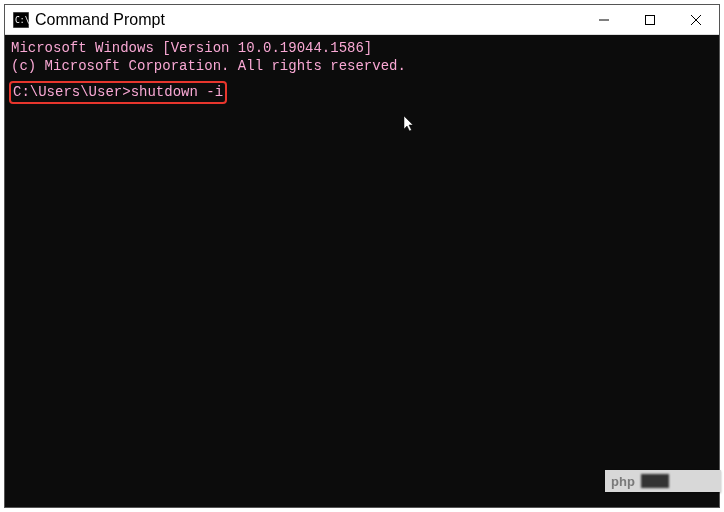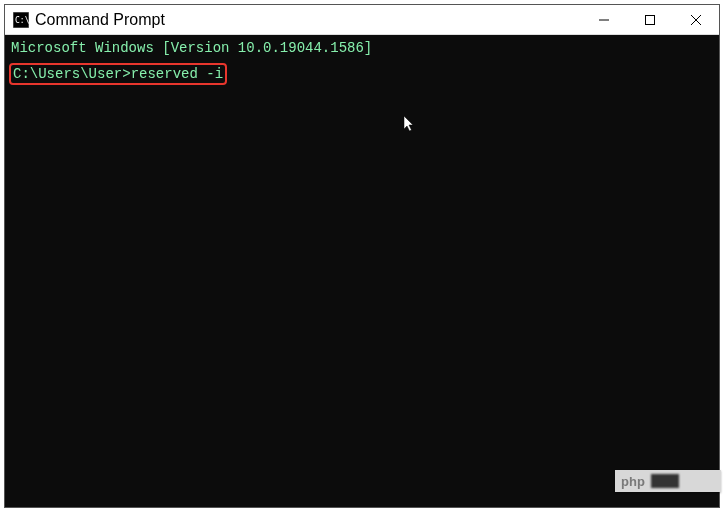--- a/index.html
+++ b/index.html
@@ -70,21 +70,21 @@
     .win-btn svg {
       width: 10px;
       height: 10px;
     }
     .terminal {
       flex: 1;
       background: #0c0c0c;
       padding: 4px 6px;
       font-family: Consolas, "Courier New", monospace;
       font-size: 14px;
-      color: #86efac;
+      color: #f9a8d4;
       line-height: 1.3;
       position: relative;
     }
     .term-line {
       white-space: pre;
       font-family: Consolas, "Courier New", monospace;
     }
     .highlight-box {
       display: inline-block;
       border: 2px solid #e8362d;
@@ -106,21 +106,21 @@
       pointer-events: none;
     }
     .cursor-pointer svg {
       width: 14px;
       height: 18px;
     }
     .watermark {
       position: absolute;
       bottom: 20px;
       right: 3px;
-      width: 106px;
+      width: 116px;
       height: 22px;
       background: #d8d8d8;
       display: flex;
       align-items: center;
       padding-left: 6px;
       box-shadow: 0 1px 2px rgba(0,0,0,0.3);
     }
     .watermark-text {
       font-family: Arial, sans-serif;
       font-size: 13px;
@@ -161,22 +161,23 @@
       <button class="win-btn">
         <svg viewBox="0 0 10 10">
             <line x1="0" y1="0" x2="10" y2="10" stroke="#000" stroke-width="1"></line>
             <line x1="10" y1="0" x2="0" y2="10" stroke="#000" stroke-width="1"></line>
           </svg>
       </button>
     </div>
   </div>
   <div class="terminal">
     <div class="term-line">Microsoft Windows [Version 10.0.19044.1586]</div>
+    <div class="term-line">(c) Microsoft Corporation. All rights reserved.</div>
     <div class="highlight-box">
-      <span class="prompt-line"><span>C:\Users\User&gt;</span><span>reserved -i</span></span>
+      <span class="prompt-line"><span>C:\Users\User&gt;</span><span>shutdown -i</span></span>
     </div>
     <div class="cursor-pointer">
       <svg viewBox="0 0 14 18">
         <path d="M1 1 L1 14 L4 11 L6.5 16 L8.5 15 L6 10 L10 10 Z" fill="#ffffff" stroke="#000" stroke-width="0.5"></path>
       </svg>
     </div>
   </div>
 </div>
 
 <div class="watermark">

